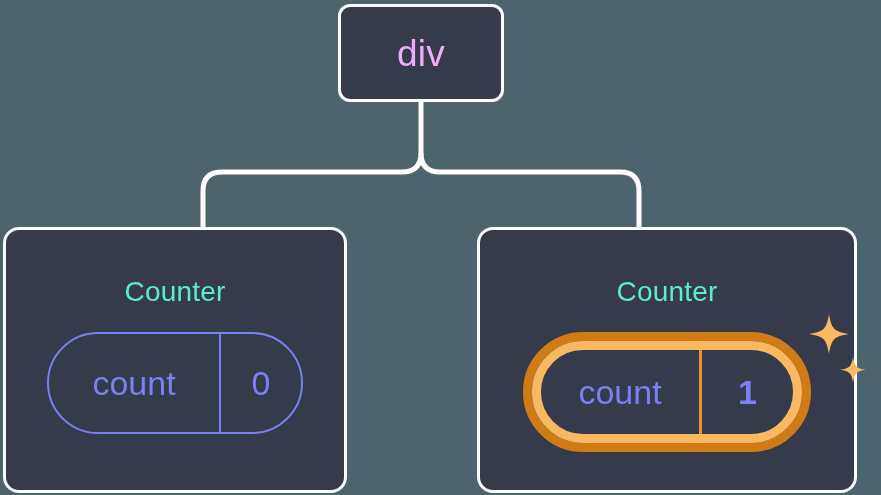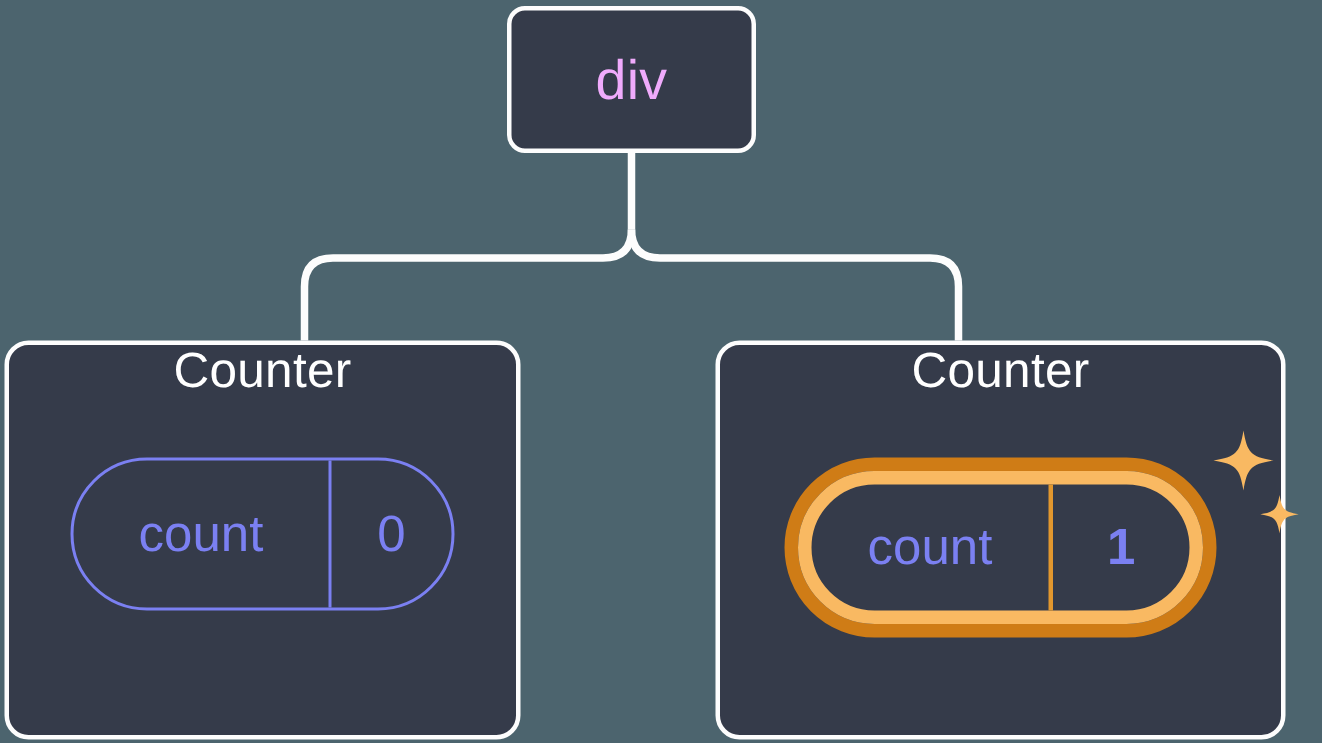--- a/index.html
+++ b/index.html
@@ -70,30 +70,31 @@
     height: 266px;
   }
   #node-counter-right {
     left: 477px;
     top: 227px;
     width: 380px;
     height: 266px;
   }
 
   .card-title {
-    color: #ffffff;
-    font-size: 33px;
+    color: #5eead4;
+    font-size: 28px;
     line-height: 1;
+    margin-top: 48px;
     letter-spacing: 0.2px;
   }
 
   
   .pill-wrap {
     position: relative;
-    margin-top: 42px;
+    margin-top: 26px;
   }
   .pill {
     box-sizing: border-box;
     display: flex;
     align-items: stretch;
     border-radius: 999px;
     height: 102px;
   }
   .pill-plain {
     width: 256px;

